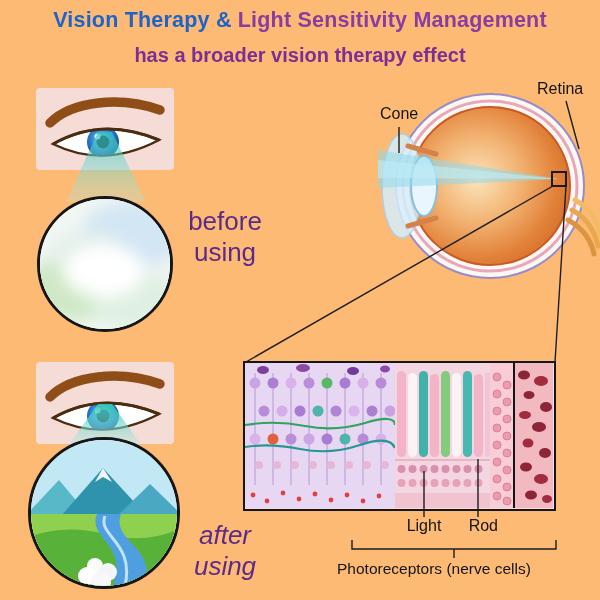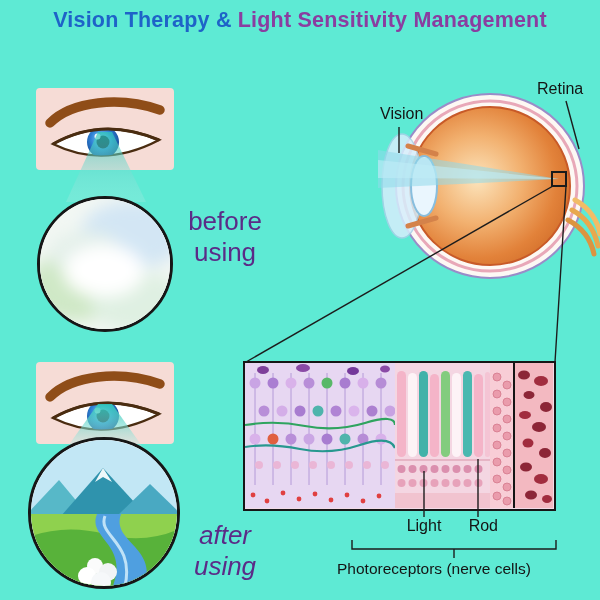--- a/index.html
+++ b/index.html
@@ -1,16 +1,16 @@
 <!DOCTYPE html>
 <html><head>
 <meta charset="utf-8">
 <style>
   html,body{margin:0;padding:0;background:#fff;}
-  .stage{position:relative;width:600px;height:600px;background:#5eead4;overflow:hidden;
+  .stage{position:relative;width:600px;height:600px;background:#fdba74;overflow:hidden;
          font-family:"Liberation Sans",sans-serif;}
   .abs{position:absolute;}
   .title{top:8px;left:0;width:600px;text-align:center;font-size:21.5px;font-weight:bold;letter-spacing:.2px;}
   .t-blue{color:#1e63c8;}
   .t-purple{color:#8a3da0;}
   .subtitle{top:44px;left:0;width:600px;text-align:center;font-size:20px;font-weight:bold;color:#7c2f93;}
   .eye-box{width:138px;height:82px;background:#f6dcd6;border-radius:4px;}
   .eye-box-1{left:36px;top:88px;}
   .eye-box-2{left:36px;top:362px;}
   .beam-1{left:36px;top:132px;}
@@ -55,20 +55,21 @@
     </radialGradient>
     <filter id="softBlur">
         <feGaussianBlur stdDeviation="8"></feGaussianBlur>
       </filter>
   </defs>
 </svg>
 
 <div class="stage">
 
   <div class="abs title txt"><span class="t-blue">Vision Therapy &amp; </span><span class="t-purple">Light Sensitivity Management</span></div>
+  <div class="abs subtitle txt">has a broader vision therapy effect</div>
 
   <div class="abs eye-box eye-box-1">
     <svg viewBox="0 0 138 82" width="138" height="82">
       <defs>
           <clipPath id="eyeClip1">
             <path d="M17 56 Q66 28 123 52 Q68 81 17 56 Z"></path>
           </clipPath>
         </defs>
       <path d="M14 35 C 36 13, 84 8, 124 22" stroke="#8f4d18" stroke-width="9.5" fill="none" stroke-linecap="round"></path>
       <path d="M17 56 Q66 28 123 52 Q68 81 17 56 Z" fill="#ffffff" stroke="#4a2c10" stroke-width="2.5"></path>
@@ -312,20 +313,20 @@
       <line x1="566" y1="186" x2="555" y2="362"></line>
       <line x1="399" y1="127" x2="399" y2="153"></line>
       <line x1="566" y1="101" x2="579" y2="149"></line>
       <line x1="424" y1="517" x2="424" y2="471"></line>
       <line x1="478" y1="517" x2="478" y2="459"></line>
       <polyline points="352,540 352,549 556,549 556,540"></polyline>
       <line x1="454" y1="549" x2="454" y2="558"></line>
     </g>
   </svg>
 
-  <div class="abs small-label light-label txt">Vision</div>
+  <div class="abs small-label light-label txt">Cone</div>
   <div class="abs small-label retina-label txt">Retina</div>
 
   <div class="abs small-label cone-label txt">Light</div>
   <div class="abs small-label rod-label txt">Rod</div>
   <div class="abs caption txt">Photoreceptors (nerve cells)</div>
 
 </div>
 
 </body></html>

